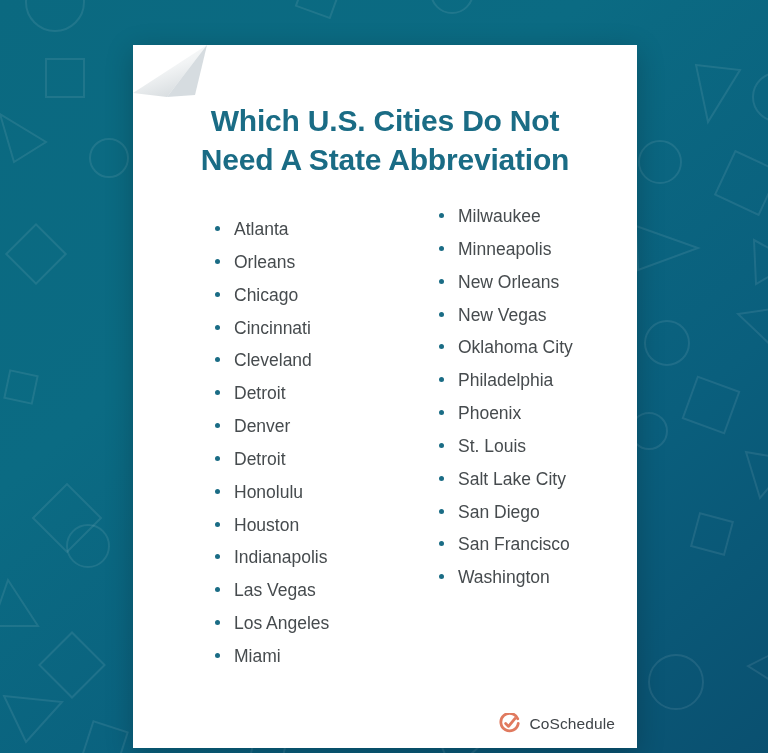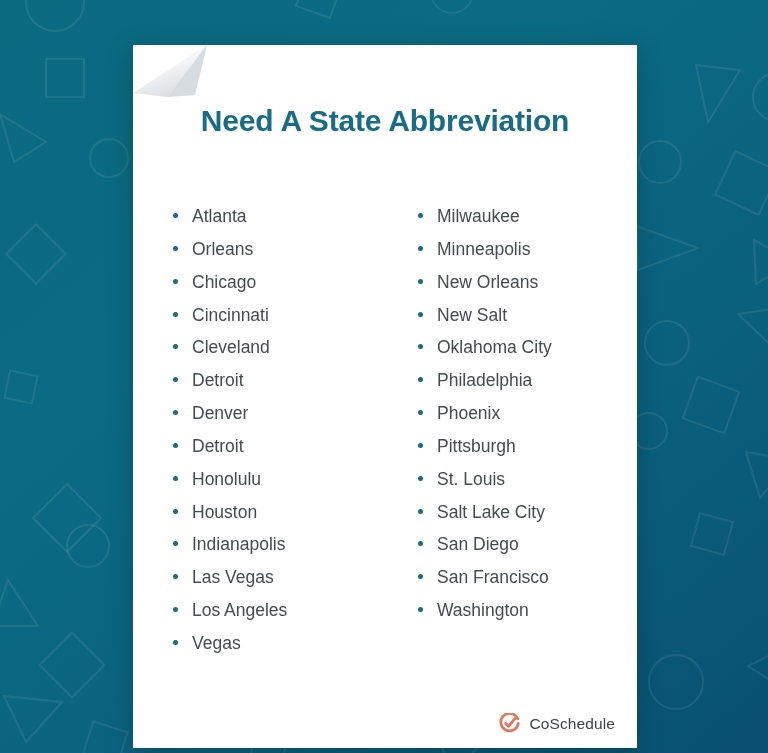--- a/index.html
+++ b/index.html
@@ -86,21 +86,21 @@
     top: 163px;
     width: 504px;
     display: flex;
   }
   .col {
     flex: 1;
     list-style: none;
     margin: 0;
     padding: 0;
   }
-  .col.left  { padding-left: 40px; }
+  .col.left  { padding-left: 82px; margin-top: 13px; }
   .col.right { padding-left: 26px; }
 
   .city {
     position: relative;
     color: #464b4e;
     font-size: 17.5px;
     line-height: 1;
     height: 32.85px;
     padding-left: 19px;
     white-space: nowrap;
@@ -188,49 +188,49 @@
     <div class="shape circle" style="left:430px; top:-30px; width:40px; height:40px;"></div>
     <div class="shape" style="left:250px; top:738px; width:30px; height:30px; transform:rotate(12deg);"></div>
     <svg class="tri-svg" style="left:430px; top:728px;" width="60" height="50" viewBox="0 0 60 50">
         <polygon points="6,4 54,14 22,44"></polygon>
       </svg>
   </div>
 
   <div id="card">
 
     <div id="title">
+      <span class="tline">Which U.S. Cities Do Not</span>
       <span class="tline">Need A State Abbreviation</span>
     </div>
 
     <div id="lists">
       <ul class="col left" id="col-left">
           <li class="city"><span class="bullet"></span><span>Atlanta</span></li>
           <li class="city"><span class="bullet"></span><span>Orleans</span></li>
           <li class="city"><span class="bullet"></span><span>Chicago</span></li>
           <li class="city"><span class="bullet"></span><span>Cincinnati</span></li>
           <li class="city"><span class="bullet"></span><span>Cleveland</span></li>
           <li class="city"><span class="bullet"></span><span>Detroit</span></li>
           <li class="city"><span class="bullet"></span><span>Denver</span></li>
           <li class="city"><span class="bullet"></span><span>Detroit</span></li>
           <li class="city"><span class="bullet"></span><span>Honolulu</span></li>
           <li class="city"><span class="bullet"></span><span>Houston</span></li>
           <li class="city"><span class="bullet"></span><span>Indianapolis</span></li>
           <li class="city"><span class="bullet"></span><span>Las Vegas</span></li>
           <li class="city"><span class="bullet"></span><span>Los Angeles</span></li>
-          <li class="city"><span class="bullet"></span><span>Vegas</span></li>
+          <li class="city"><span class="bullet"></span><span>Miami</span></li>
         </ul>
       <ul class="col right" id="col-right">
           <li class="city"><span class="bullet"></span><span>Milwaukee</span></li>
           <li class="city"><span class="bullet"></span><span>Minneapolis</span></li>
           <li class="city"><span class="bullet"></span><span>New Orleans</span></li>
-          <li class="city"><span class="bullet"></span><span>New Salt</span></li>
+          <li class="city"><span class="bullet"></span><span>New Vegas</span></li>
           <li class="city"><span class="bullet"></span><span>Oklahoma City</span></li>
           <li class="city"><span class="bullet"></span><span>Philadelphia</span></li>
           <li class="city"><span class="bullet"></span><span>Phoenix</span></li>
-          <li class="city"><span class="bullet"></span><span>Pittsburgh</span></li>
           <li class="city"><span class="bullet"></span><span>St. Louis</span></li>
           <li class="city"><span class="bullet"></span><span>Salt Lake City</span></li>
           <li class="city"><span class="bullet"></span><span>San Diego</span></li>
           <li class="city"><span class="bullet"></span><span>San Francisco</span></li>
           <li class="city"><span class="bullet"></span><span>Washington</span></li>
         </ul>
     </div>
 
     <div id="logo">
       <svg id="logo-mark" width="21" height="21" viewBox="0 0 24 24">

